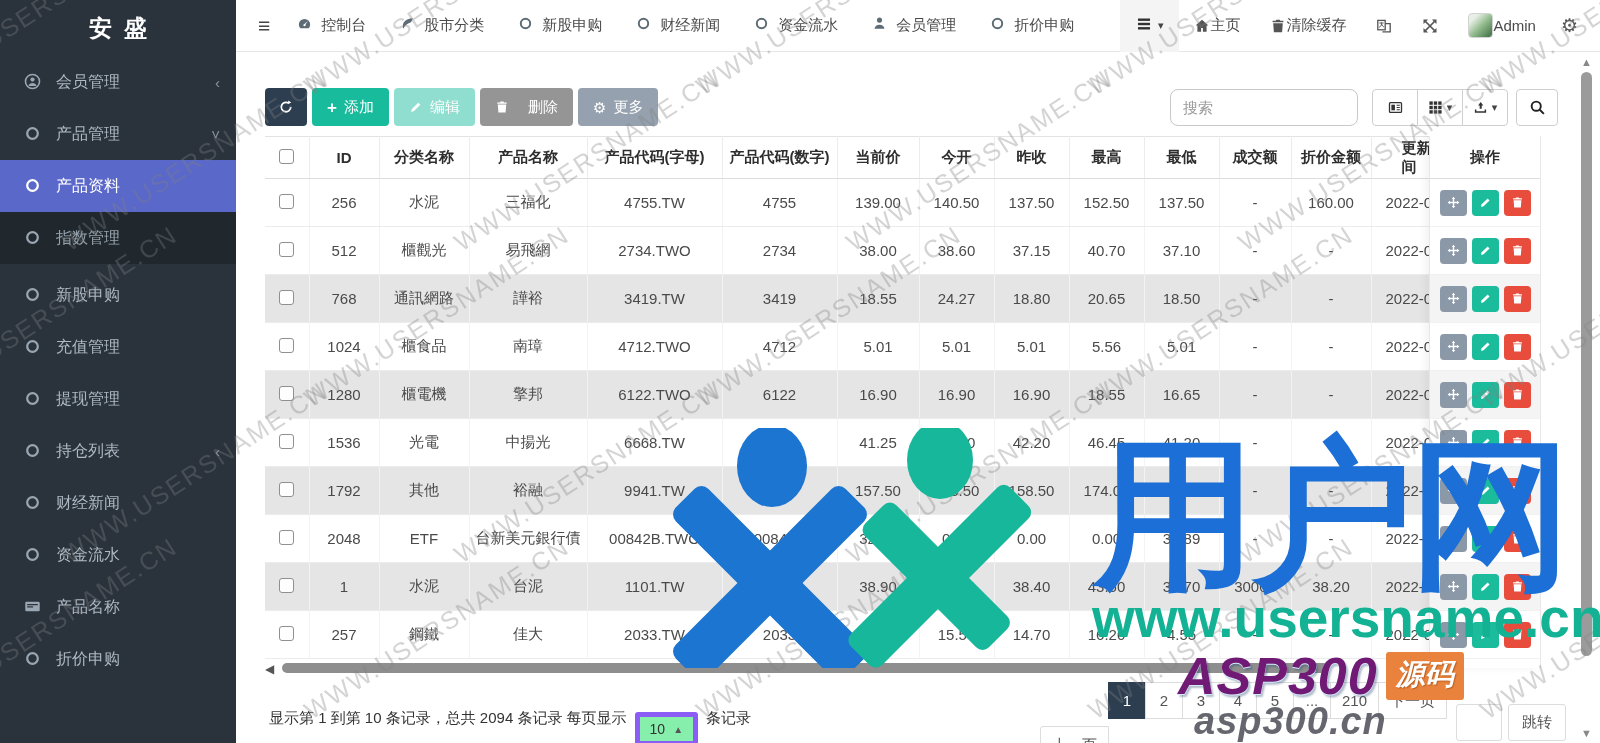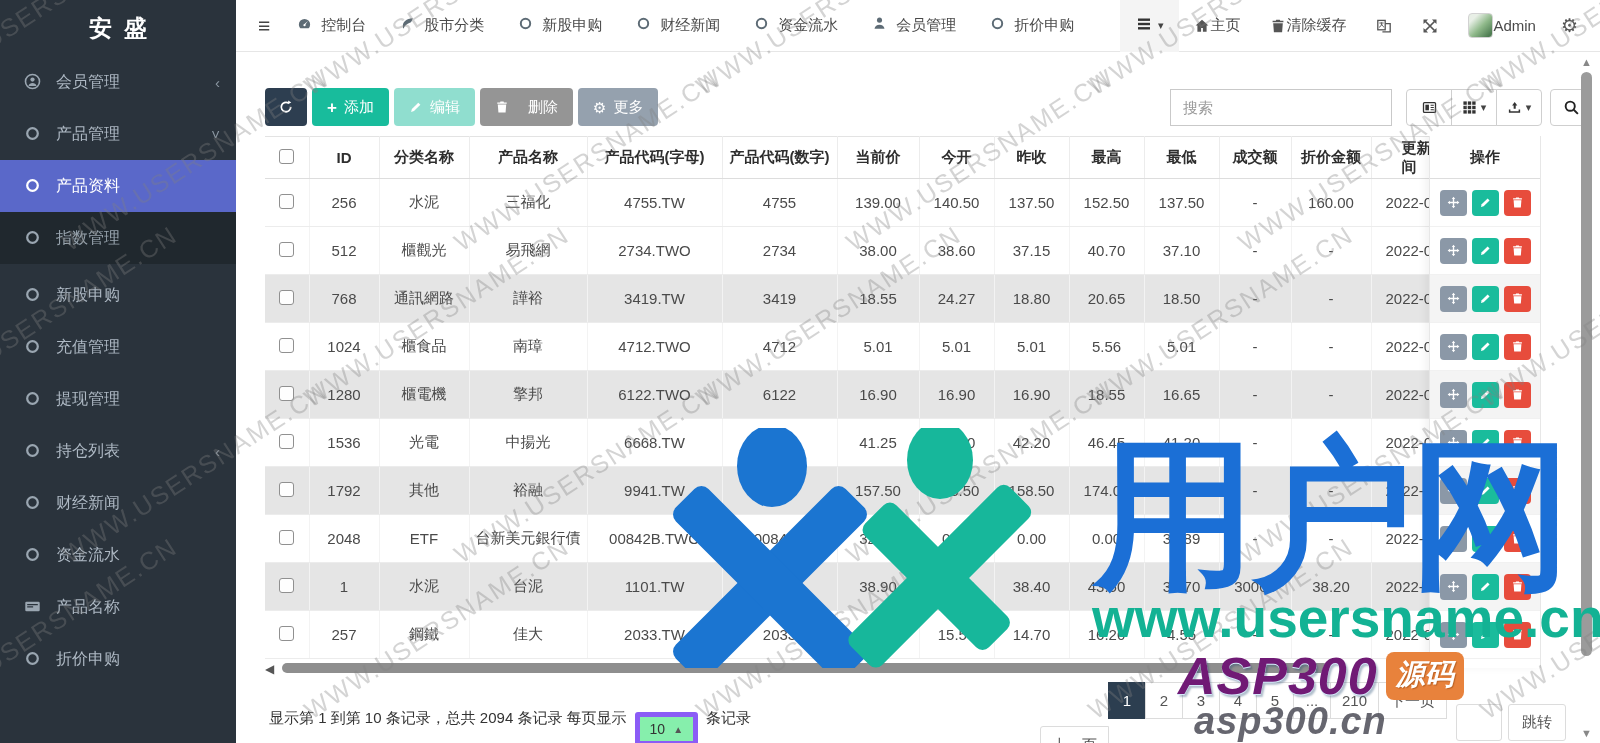--- a/index.html
+++ b/index.html
@@ -48,21 +48,21 @@
   .tbtn svg { width:14px; height:14px; }
   .tb-refresh { background:#2d3e50; width:42px; justify-content:center; padding:0; }
   .tb-add { background:#18bc9c; }
   .tb-edit { background:#1abc9c; opacity:.48; }
   .tb-del { background:#404040; opacity:.55;gap:19px; }
   .tb-more { background:#95a1ae; }
   .plus-glyph { font-size:17px; font-weight:bold; line-height:1; }
   .gear-sm { font-size:15px; line-height:1; }
 
   .toolbar-right { position:absolute; left:934px; top:37px; display:flex; align-items:center; }
-  .search-input { width:222px; height:37px; border:1px solid #c9c9c9; border-radius:0; padding:0 12px;
+  .search-input { width:188px; height:37px; border:1px solid #c9c9c9; border-radius:8px; padding:0 12px;
     font-size:15px; color:#333; font-family:inherit; outline:none; }
   .search-input::placeholder { color:#9a9a9a; }
   .vgroup { display:flex; margin-left:14px; }
   .vbtn { width:46px; height:37px; background:#fff; border:1px solid #cfcfcf; display:flex; align-items:center;
     justify-content:center; gap:4px; color:#333; cursor:pointer; margin-left:-1px; }
   .vbtn:first-child { border-radius:4px 0 0 4px; margin-left:0; }
   .vbtn:last-child { border-radius:0 4px 4px 0; }
   .vbtn svg { width:15px; height:15px; }
   .sbtn { width:42px; height:37px; margin-left:8px; background:#fff; border:1px solid #cfcfcf; border-radius:4px;
     display:flex; align-items:center; justify-content:center; color:#222; cursor:pointer; }
@@ -128,21 +128,21 @@
   .wm-logo { position:absolute; left:620px; top:428px; width:980px; height:240px; z-index:60; pointer-events:none; }
   .wm-figs { position:absolute; left:0; top:0; }
   .wm-cn { position:absolute; left:474px; top:6px; font-size:162px; font-weight:800; color:#1b6fd6;
     letter-spacing:-4px; line-height:1; white-space:nowrap; }
   .wm-site { position:absolute; left:472px; top:158px; font-size:55px; font-weight:700; color:#13b294;
     letter-spacing:0px; white-space:nowrap; }
   .wm-asp { position:absolute; left:1178px; top:646px; z-index:61; pointer-events:none; }
   .asp-main { font-size:52px; font-weight:900; font-style:italic; color:#701a75;
     text-shadow:0 1px 0 #d6eafb, 2px 3px 2px rgba(30,70,110,.35); letter-spacing:1px; }
   .asp-badge { display:inline-block; margin-left:8px; background:#e8823c; color:#fff; font-size:29px;
-    font-weight:bold; font-style:italic; padding:3px 10px 5px; border-radius:8px; vertical-align:10px;
+    font-weight:bold; font-style:italic; padding:3px 10px 5px; border-radius:3px; vertical-align:10px;
     text-shadow:1px 1px 1px rgba(120,50,0,.4); }
   .asp-sub { margin:-6px 0 0 16px; font-size:38px; font-weight:800; font-style:italic; color:#4c4c57; opacity:.85;
     letter-spacing:1px; }
 </style>
 </head>
 <body>
 
 <div class="page">
 
   <aside class="sidebar">

